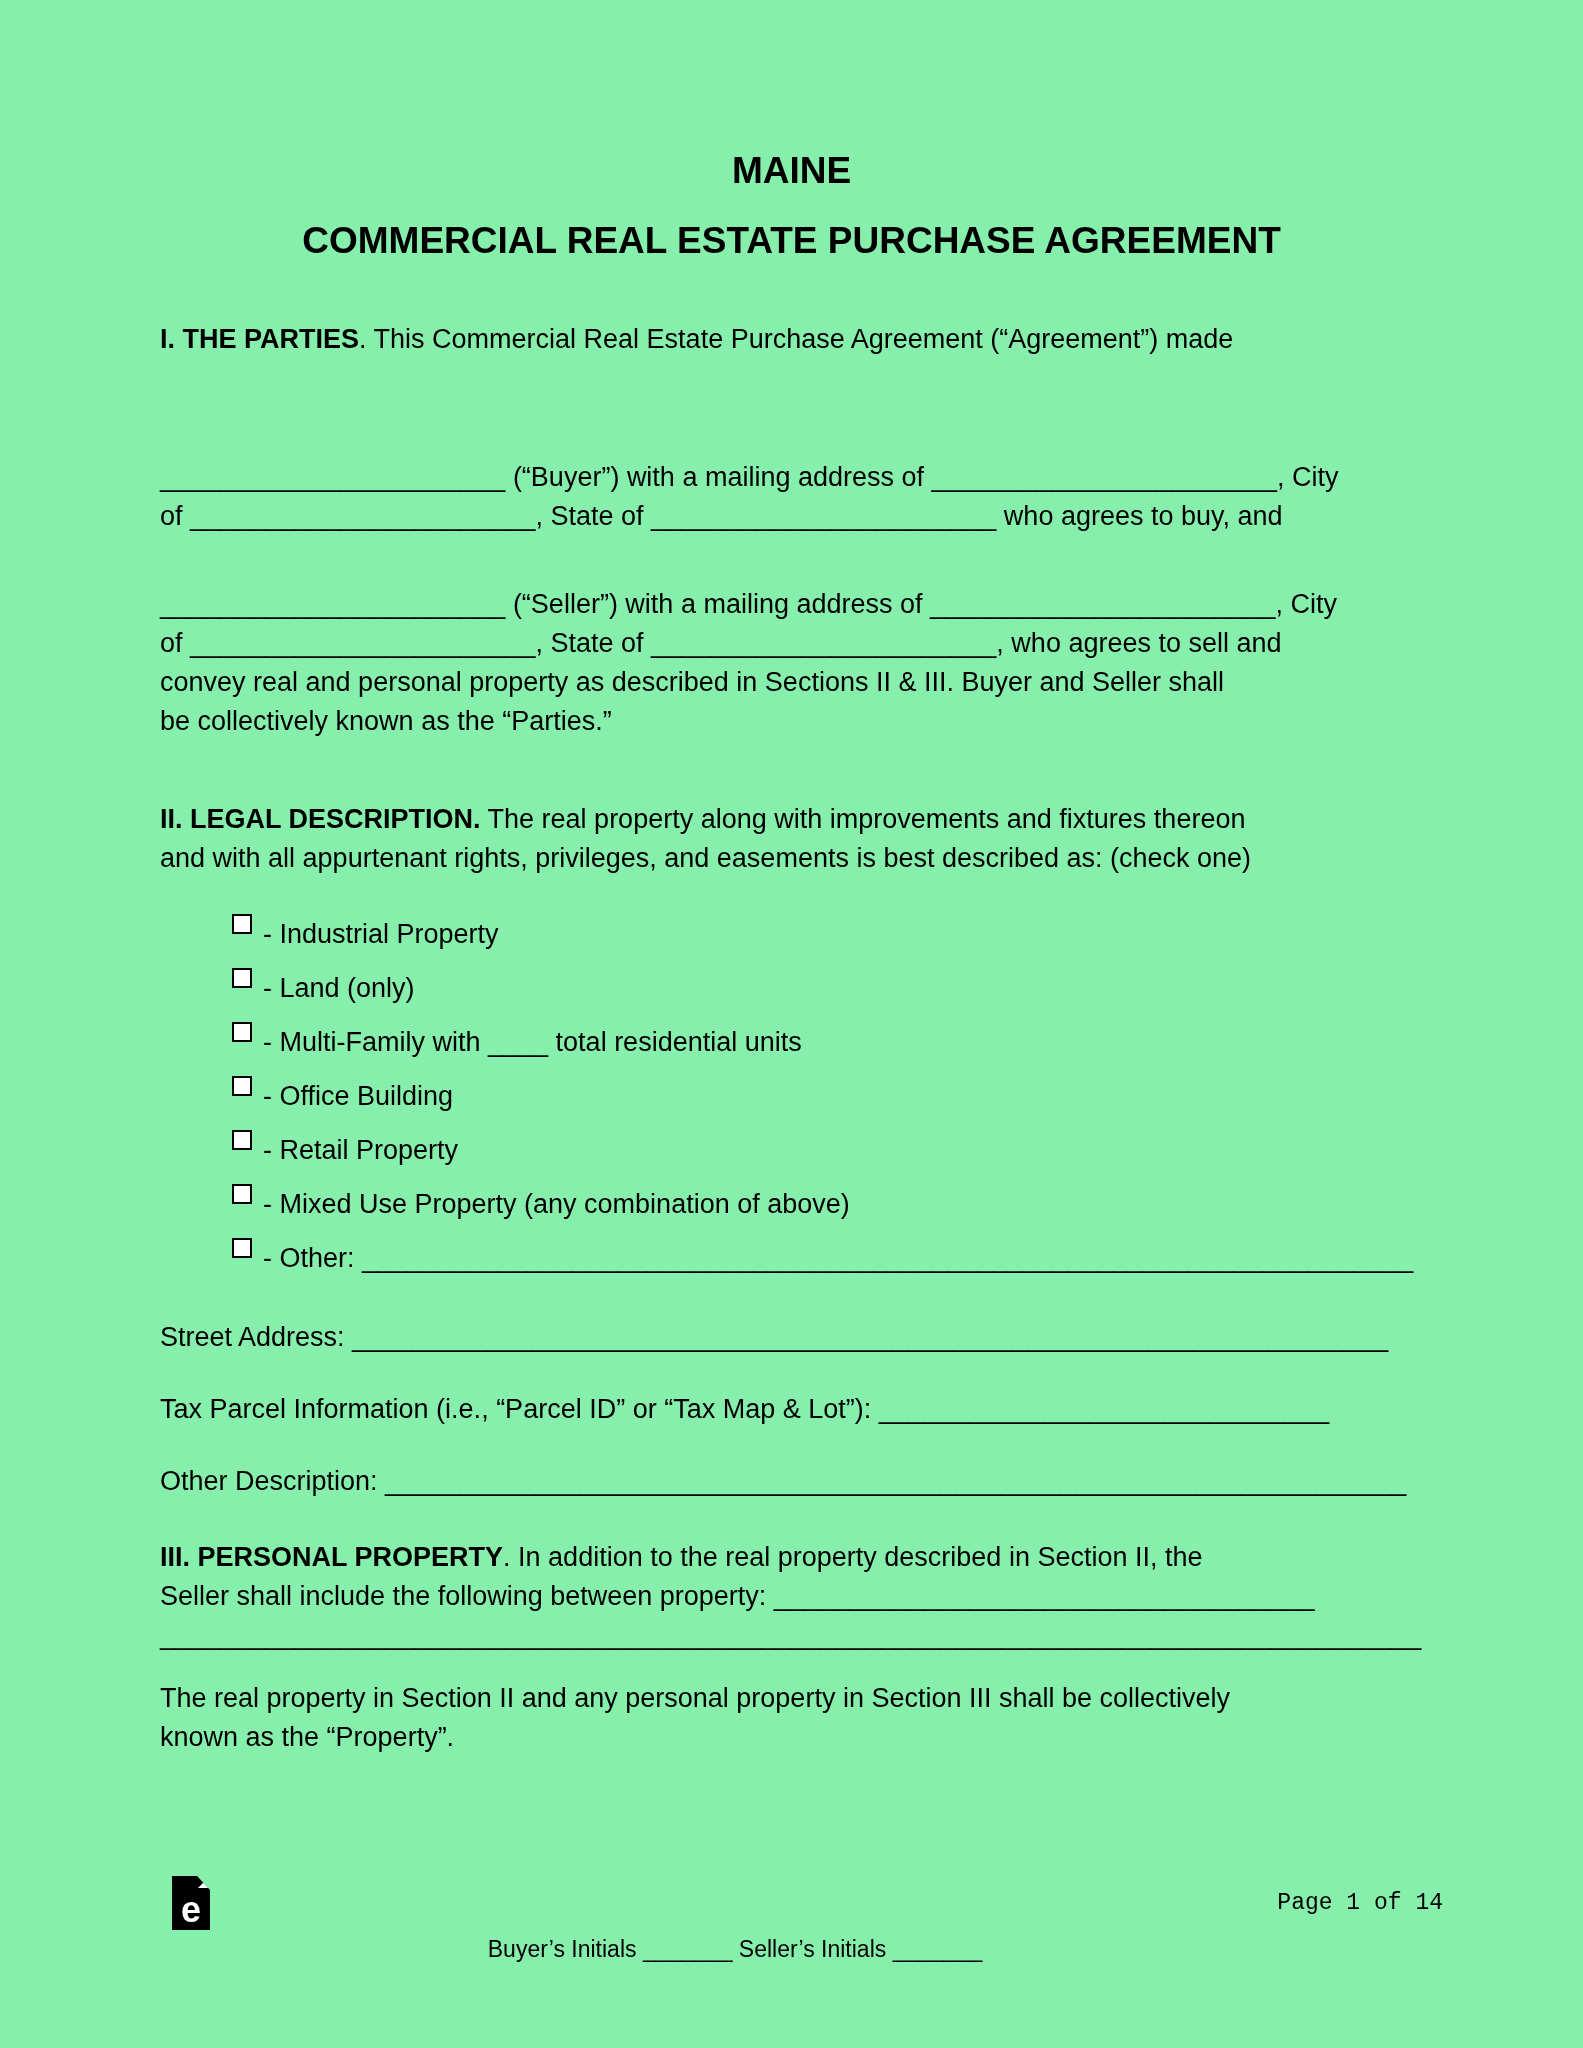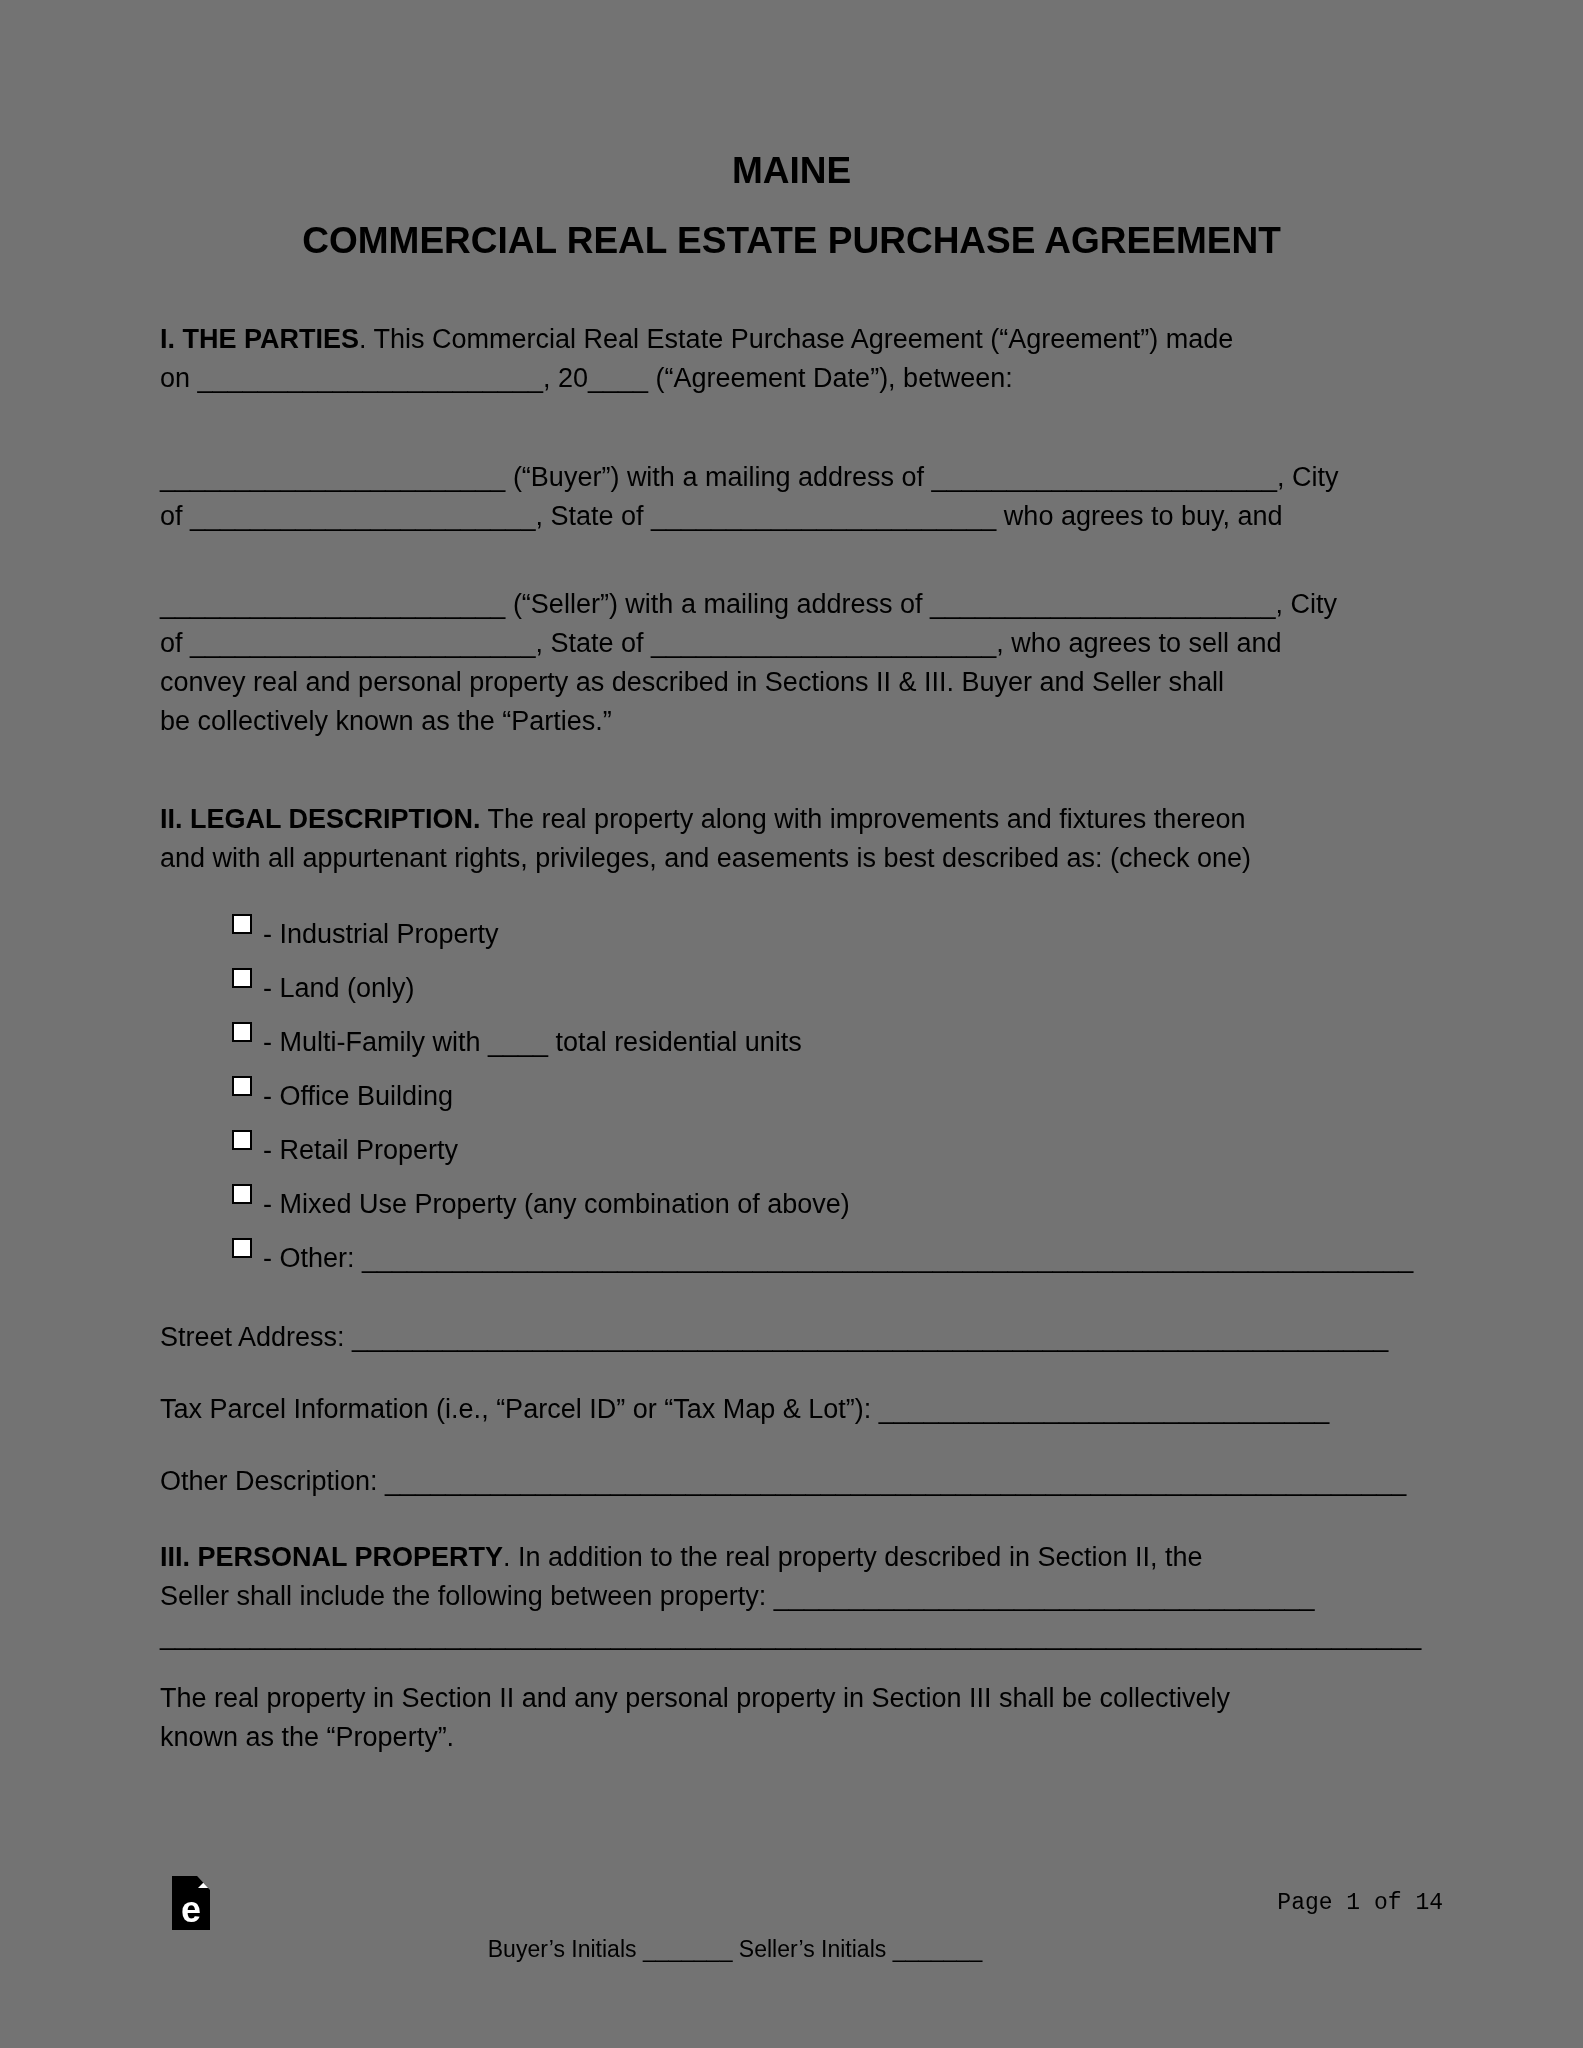--- a/index.html
+++ b/index.html
@@ -1,20 +1,20 @@
 <!DOCTYPE html>
 <html><head>
 <meta charset="utf-8">
 <style>
   html,body{margin:0;padding:0;background:#e8e8e8;}
   .page{
     position:relative;
     width:1583px;height:2048px;
     margin:0 auto;
-    background:#737373;
+    background:#86efac;
     color:#000000;
     font-family:"Liberation Sans", sans-serif;
     font-size:27px;
     overflow:hidden;
   }
   .block{position:absolute;left:160px;width:1272px;line-height:39px;text-align:left;}
   .line{white-space:normal;}
   .bold{font-weight:bold;}
   .title{left:0;width:1583px;text-align:center;font-weight:bold;font-size:37px;line-height:45px;}
   .blank{letter-spacing:0;}
@@ -53,21 +53,20 @@
 </head>
 <body>
 
 <div class="page">
 
   <div class="block title" style="top:148px">MAINE</div>
   <div class="block title" style="top:218px">COMMERCIAL REAL ESTATE PURCHASE AGREEMENT</div>
 
   <div class="block" style="top:320px">
     <div class="line"><span class="bold">I. THE PARTIES</span><span>. This Commercial Real Estate Purchase Agreement (“Agreement”) made</span></div>
-    <div class="line"><span>on </span><span class="blank">_______________________</span><span>, 20</span><span class="blank">____</span><span> (“Agreement Date”), between:</span></div>
   </div>
 
   <div class="block" style="top:585px">
     <div class="line"><span class="blank">_______________________</span><span> (“Seller”) with a mailing address of </span><span class="blank">_______________________</span><span>, City</span></div>
     <div class="line"><span>of </span><span class="blank">_______________________</span><span>, State of </span><span class="blank">_______________________</span><span>, who agrees to sell and</span></div>
     <div class="line">convey real and personal property as described in Sections II &amp; III. Buyer and Seller shall</div>
     <div class="line">be collectively known as the “Parties.”</div>
   </div>
 
   <div class="block" style="top:458px">

